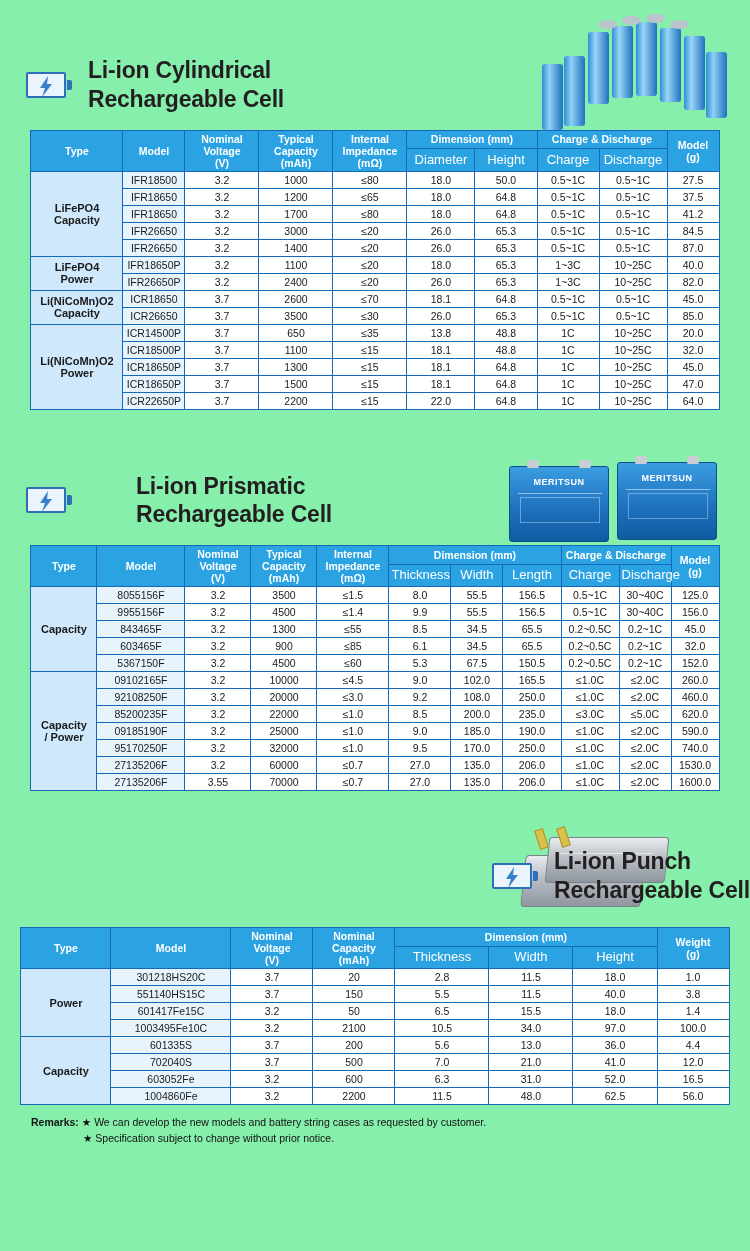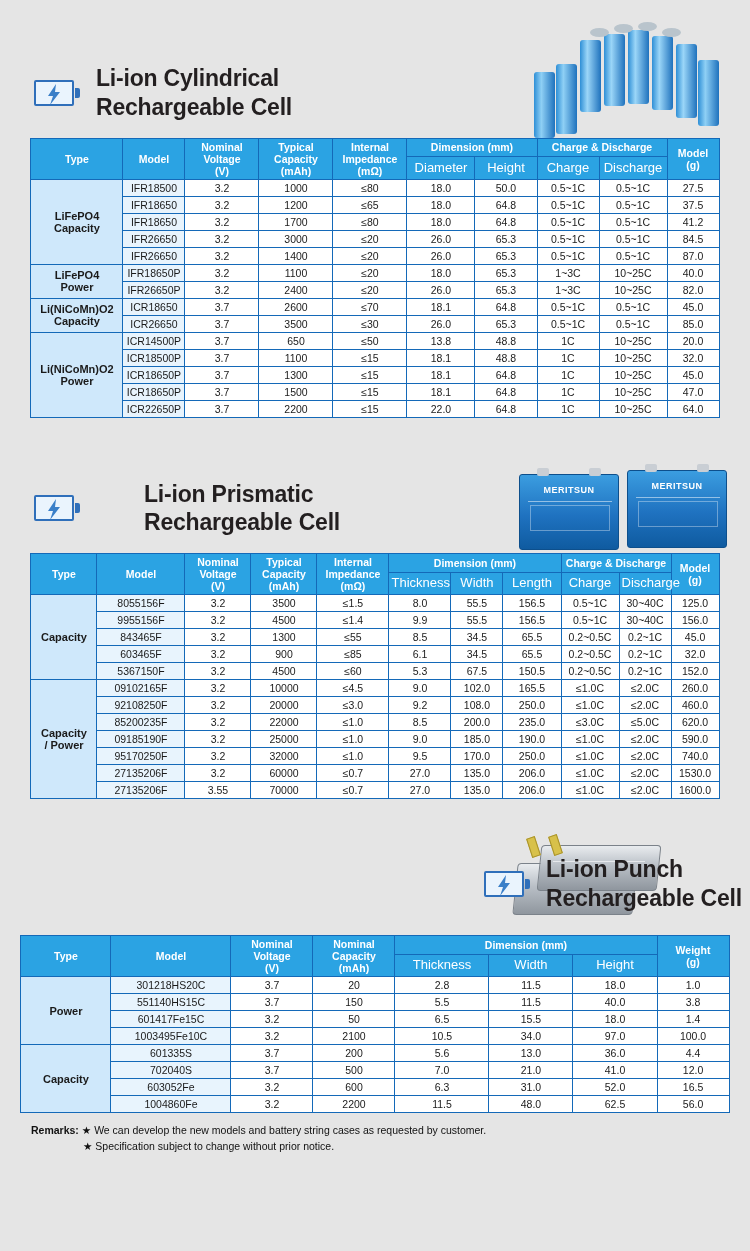--- a/index.html
+++ b/index.html
@@ -6,22 +6,22 @@
   html, body {
     margin: 0; padding: 0;
     width: 750px;
     background: #ffffff;
     font-family: "Liberation Sans", sans-serif;
   }
   .page {
     position: relative;
     width: 750px;
     min-height: 1251px;
-    background: #e5e5e5;
-    padding: 8px;
+    background: #86efac;
+    padding: 0;
   }
 
   
   .section {
     position: relative;
   }
   .sec-head {
     display: flex;
     align-items: center;
     padding: 14px 0 10px 26px;
@@ -351,21 +351,21 @@
         </tr>
 
         <tr>
           <td class="type-cell" rowspan="5">
             <div>Li(NiCoMn)O2</div>
             <div>Power</div>
           </td>
           <td class="model-cell">ICR14500P</td>
           <td>3.7</td>
           <td>650</td>
-          <td>≤50</td>
+          <td>≤35</td>
           <td>13.8</td>
           <td>48.8</td>
           <td>1C</td>
           <td>10~25C</td>
           <td>20.0</td>
         </tr>
         <tr>
           <td class="model-cell">ICR18500P</td>
           <td>3.7</td>
           <td>1100</td>
@@ -408,21 +408,21 @@
           <td>1C</td>
           <td>10~25C</td>
           <td>64.0</td>
         </tr>
       </tbody>
     </table>
   </div>
 
   <div class="section" style="margin-top:26px;">
 
-    <div class="photo pris-group" style="right:8px; top:22px; width:215px; height:86px;">
+    <div class="photo pris-group" style="right:26px; top:22px; width:215px; height:86px;">
       <div class="pris" style="left:0px; top:8px; width:100px; height:76px;">
         <div class="pris-label" style="top:10px; font-size:9px; font-weight:bold; letter-spacing:0.5px;">MERITSUN</div>
         <div style="position:absolute;left:8px;top:26px;width:84px;height:1px;background:rgba(255,255,255,.5);"></div>
         <div style="position:absolute;left:10px;top:30px;width:80px;height:26px;border:1px solid rgba(255,255,255,.35);"></div>
       </div>
       <div class="pris" style="left:108px; top:4px; width:100px; height:78px;">
         <div class="pris-label" style="top:10px; font-size:9px; font-weight:bold; letter-spacing:0.5px;">MERITSUN</div>
         <div style="position:absolute;left:8px;top:26px;width:84px;height:1px;background:rgba(255,255,255,.5);"></div>
         <div style="position:absolute;left:10px;top:30px;width:80px;height:26px;border:1px solid rgba(255,255,255,.35);"></div>
       </div>

